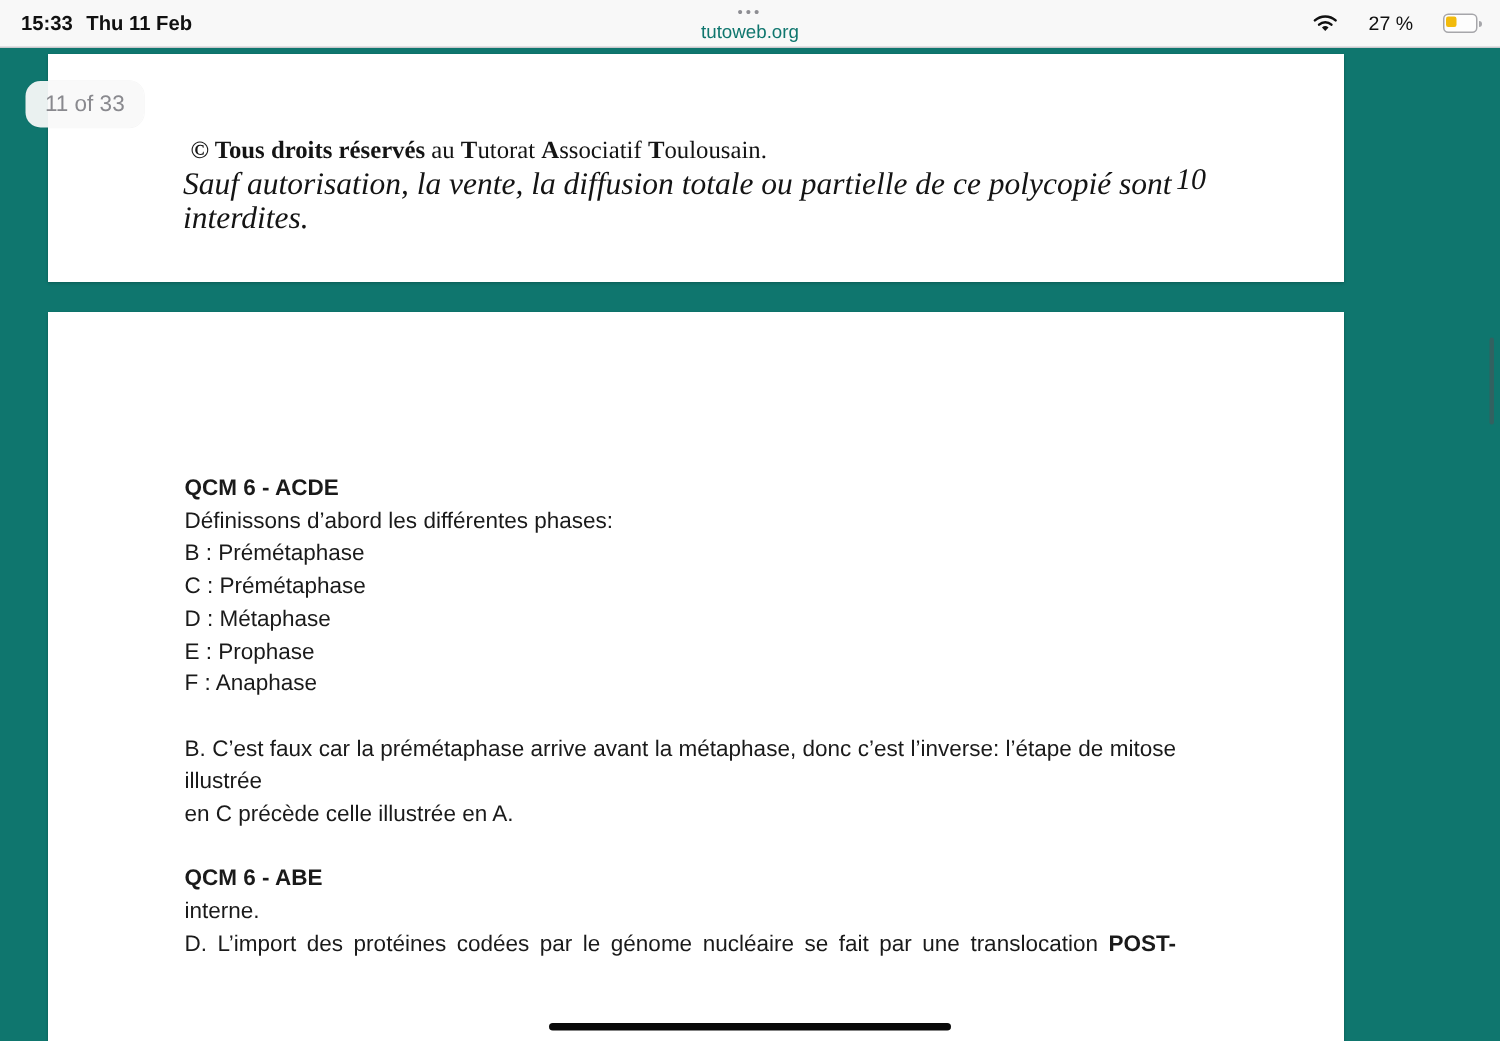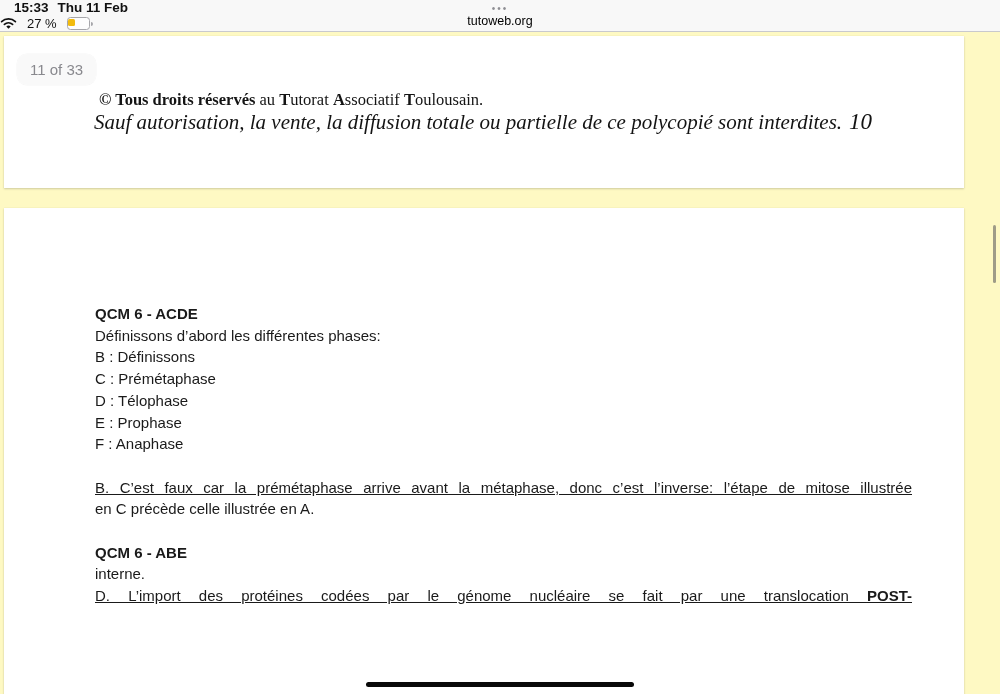--- a/index.html
+++ b/index.html
@@ -10,59 +10,58 @@
     position: relative;
   }
 
   
   .status-bar {
     position: absolute; top: 0; left: 0; right: 0; height: 32px;
     background: #f8f8f8;
     border-bottom: 1px solid #c9c9cd;
     display: flex; align-items: stretch; justify-content: space-between;
     z-index: 30;
-    flex-direction: column;
   }
   .status-left {
     display: flex; align-items: center; gap: 9px;
     padding-left: 14px; font-size: 13.5px; font-weight: 600; color: #111;
   }
   .status-center {
     position: absolute; left: 0; right: 0; top: 0; height: 32px;
     display: flex; flex-direction: column; align-items: center; justify-content: center;
     pointer-events: none;
   }
   .more-dots {
     color: #8e8e93; font-size: 10px; letter-spacing: 2px; line-height: 8px;
     margin-top: 2px; pointer-events: auto; cursor: pointer;
   }
-  .site-url { color: #000000; font-size: 12.5px; line-height: 15px; margin-top: 1px; }
+  .site-url { color: #0f766e; font-size: 12.5px; line-height: 15px; margin-top: 1px; }
   .status-right {
-    display: flex; align-items: center; gap: 10px; padding-right: 12px;
+    display: flex; align-items: center; gap: 20px; padding-right: 12px;
     font-size: 13px; font-weight: 500; color: #111; text-align: center;
   }
   .wifi { width: 17px; height: 13px; }
   .battery { position: relative; width: 26px; height: 12.5px; display: inline-block; }
   .battery-body {
     position: absolute; left: 0; top: 0; width: 23px; height: 12.5px;
     border: 1px solid #a6a6aa; border-radius: 3.5px; background: #fdfdfd;
   }
   .battery-fill {
     position: absolute; left: 1.5px; top: 1.5px; height: 7.5px; border-radius: 1.5px;
   }
   .battery-nub {
     position: absolute; right: 0; top: 4.25px; width: 2px; height: 4px;
     background: #a6a6aa; border-radius: 0 2px 2px 0;
   }
 
   
-  .viewer { position: absolute; top: 32px; left: 0; right: 0; bottom: 0; background: #fef9c3; }
+  .viewer { position: absolute; top: 32px; left: 0; right: 0; bottom: 0; background: #0f766e; }
 
   .pdf-page {
-    position: absolute; left: 4px; width: 960px; background: #ffffff;
+    position: absolute; left: 32px; width: 864px; background: #ffffff;
     box-shadow: 0 1px 2px rgba(0,0,0,0.18), 0 0 1px rgba(0,0,0,0.08);
   }
   .page-one { top: 4px; height: 152px; }
   .page-two { top: 176px; height: 560px; }
 
   
   .page-indicator {
     position: absolute; left: 17px; top: 22px; z-index: 10;
     background: rgba(249,249,249,0.94);
     border-radius: 10px; padding: 7px 13px;
@@ -73,31 +72,31 @@
   
   .copyright-block {
     padding: 52px 92px 0 90px; position: relative;
     font-family: "Liberation Serif", serif; color: #141414;
   }
   .copyright-line1 { font-size: 16.5px; line-height: 23px; margin-left: 5px; }
   .copyright-line1 .b { font-weight: 700; }
   .copyright-line2 { font-style: italic; font-size: 21px; line-height: 23px; }
   .doc-page-number {
     position: absolute; right: 92px; top: 73px;
-    font-style: italic; font-size: 23px; color: #141414; margin-left: 48px;
+    font-style: italic; font-size: 20px; color: #141414; margin-left: 48px;
   }
 
   
   .qcm-block {
-    padding: 95px 52px 0 91px;
-    font-size: 15px; line-height: 21.7px; color: #1a1a1a;
+    padding: 95px 112px 0 91px;
+    font-size: 15px; line-height: 21.7px; color: #1a1a1a; margin-top: 12px;
   }
   .qcm-title { font-weight: 700; }
   .spacer-line { height: 21.7px; }
-  .jline { text-align: justify; text-align-last: justify; text-decoration: underline; }
+  .jline { text-align: justify; text-align-last: justify; }
   .qcm-block b { font-weight: 700; }
 
   
   .scroll-thumb {
     position: absolute; right: 4px; top: 193px; width: 3px; height: 58px;
     background: rgba(80,80,85,0.55); border-radius: 2px;
   }
 
   
   .home-indicator {
@@ -146,23 +145,23 @@
       <div class="copyright-line2">Sauf autorisation, la vente, la diffusion totale ou partielle de ce polycopié sont interdites.</div>
       <div class="doc-page-number">10</div>
     </div>
   </div>
 
   <div class="pdf-page page-two">
     <div class="qcm-block">
 
       <div class="qcm-title">QCM 6 - ACDE</div>
       <div>Définissons d’abord les différentes phases:</div>
-      <div>B : Définissons</div>
+      <div>B : Prémétaphase</div>
       <div>C : Prémétaphase</div>
-      <div>D : Télophase</div>
+      <div>D : Métaphase</div>
       <div>E : Prophase</div>
       <div>F : Anaphase</div>
 
       <div class="spacer-line"></div>
 
       <div class="jline">B. C’est faux car la prémétaphase arrive avant la métaphase, donc c’est l’inverse: l’étape de mitose illustrée</div>
       <div>en C précède celle illustrée en A.</div>
 
       <div class="spacer-line"></div>
 

